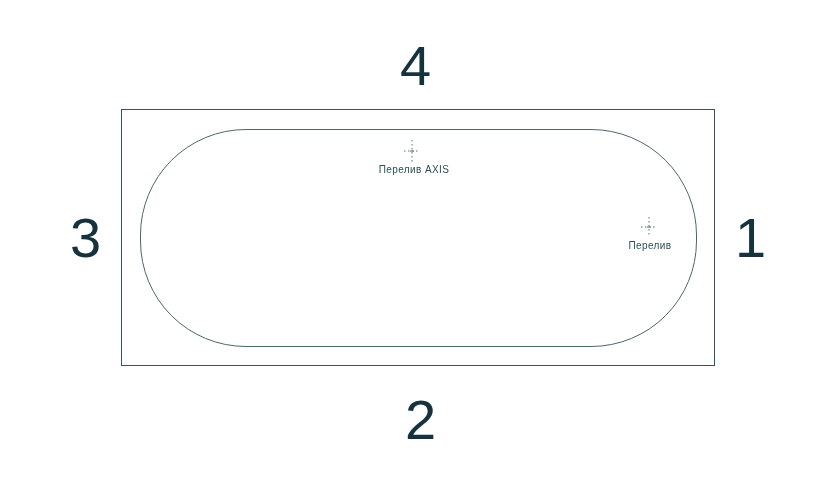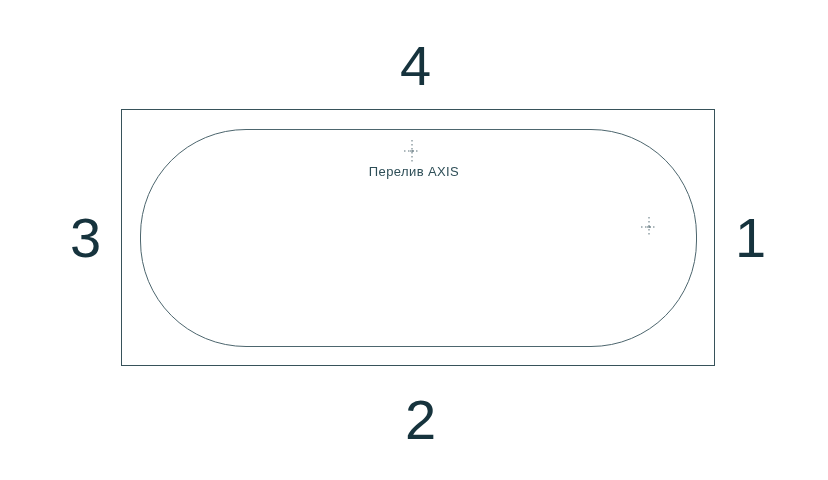--- a/index.html
+++ b/index.html
@@ -49,21 +49,21 @@
     line-height: 1;
     letter-spacing: -1px;
   }
   .side-num.top    { left: 385px; top: 36px; }
   .side-num.bottom { left: 390px; top: 390px; }
   .side-num.left   { left: 55px;  top: 208px; }
   .side-num.right  { left: 720px; top: 208px; }
   .marker-label {
     position: absolute;
     color: #2e4e57;
-    font-size: 13px;
+    font-size: 10px;
     letter-spacing: 0.4px;
     text-align: center;
     white-space: nowrap;
   }
   .marker-label.axis     { left: 354px; top: 164px; width: 120px; }
   .marker-label.overflow { left: 600px; top: 240px; width: 100px; }
   .center-mark {
     position: absolute;
     width: 24px;
     height: 24px;
@@ -95,14 +95,15 @@
   </div>
   <div class="marker-label axis">Перелив AXIS</div>
 
   <div class="center-mark overflow">
     <svg width="24" height="24" viewBox="0 0 24 24" aria-hidden="true">
       <line x1="12" y1="2" x2="12" y2="22" stroke="#5a7078" stroke-width="1" stroke-dasharray="1.5 2.5"></line>
       <line x1="4" y1="12" x2="20" y2="12" stroke="#5a7078" stroke-width="1" stroke-dasharray="1.5 2.5"></line>
       <line x1="10" y1="12" x2="14" y2="12" stroke="#5a7078" stroke-width="1"></line>
     </svg>
   </div>
+  <div class="marker-label overflow">Перелив</div>
 
 </div>
 
 </body></html>

